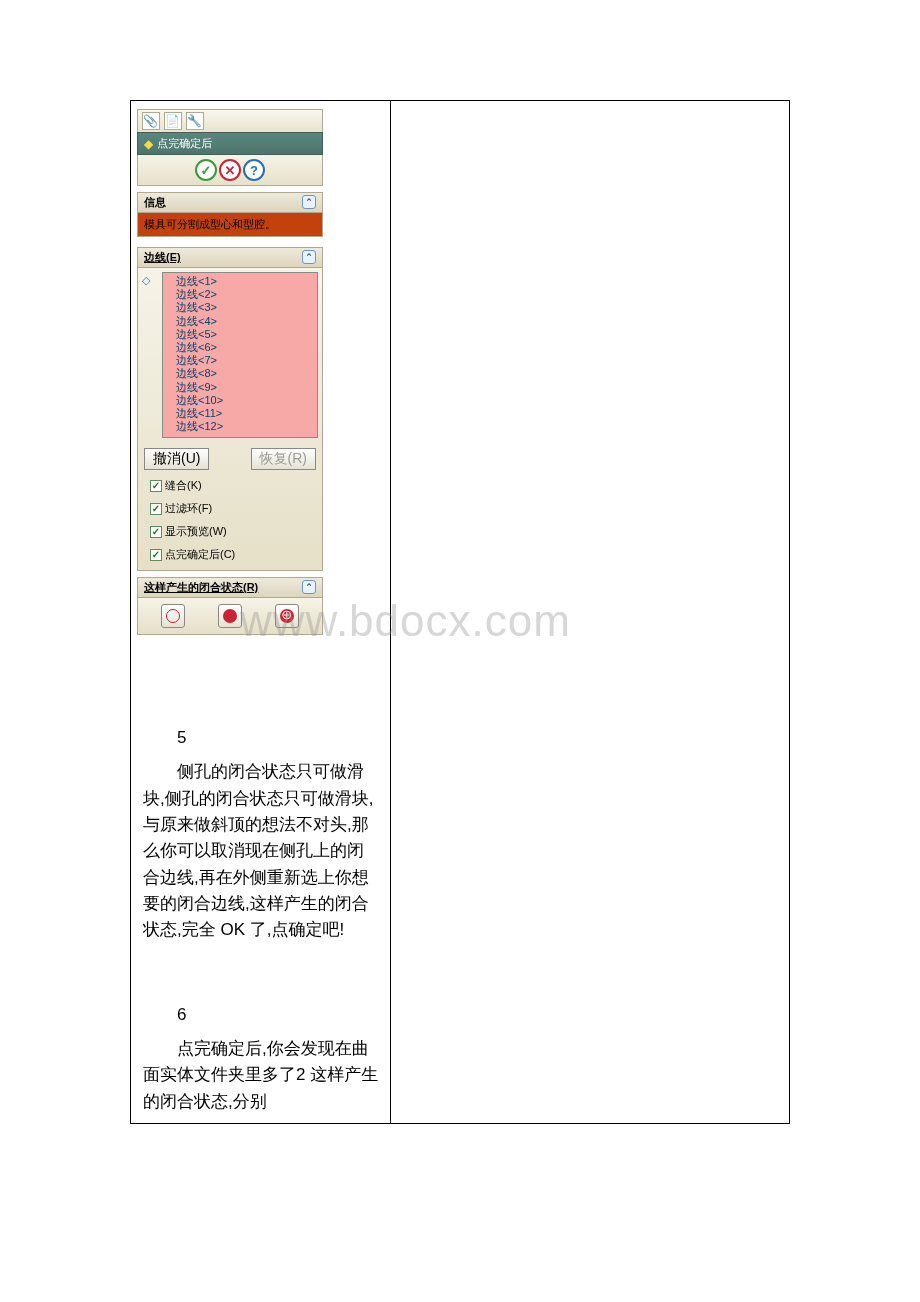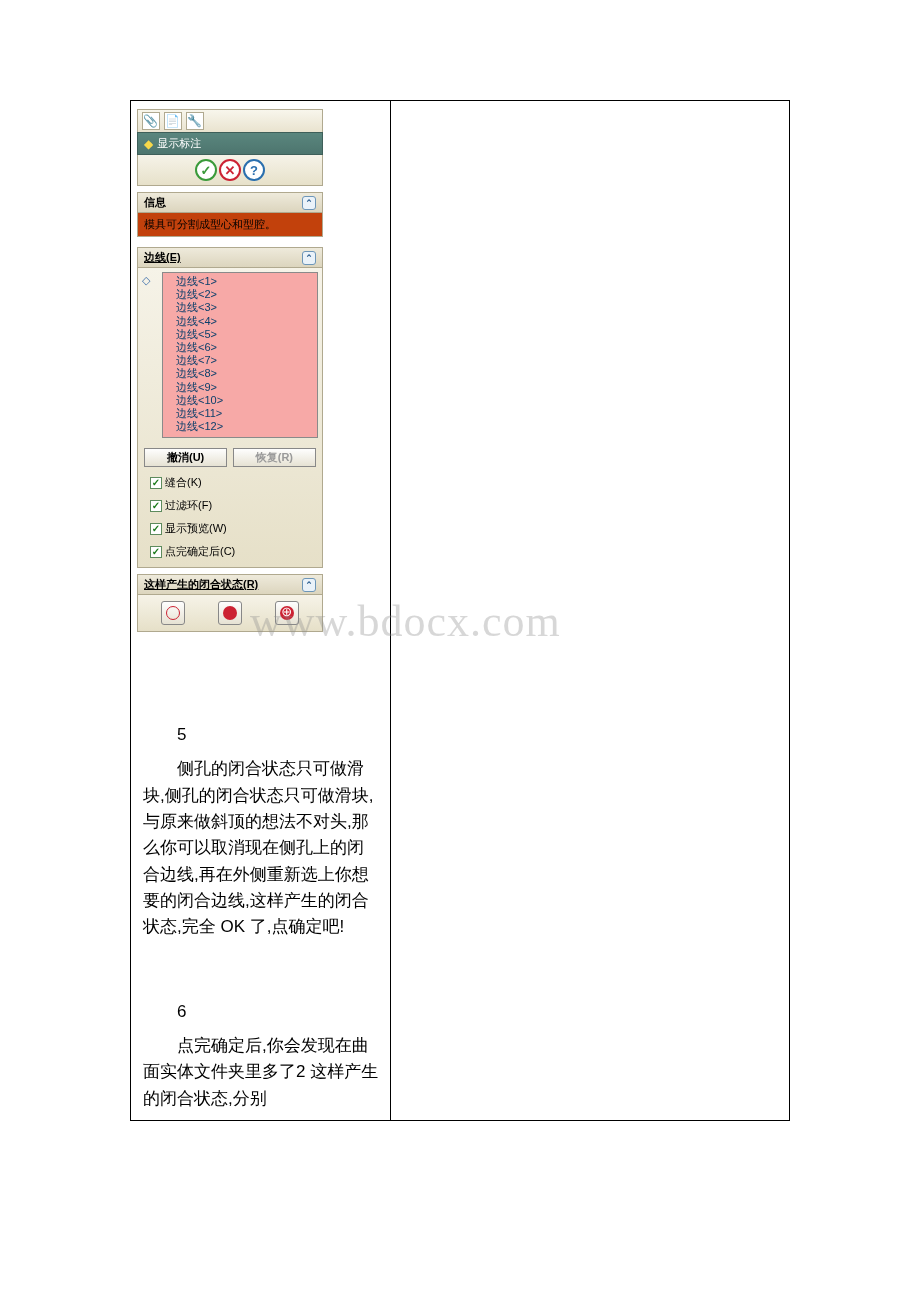--- a/index.html
+++ b/index.html
@@ -80,21 +80,21 @@
       cursor: pointer;
     }
     .circ-ok { border-color: #3a9a3a; color: #3a9a3a; }
     .circ-cancel { border-color: #c23; color: #c23; }
     .circ-help { border-color: #2a6fae; color: #2a6fae; }
     .section-header {
       background: linear-gradient(#eeeadb, #dcd5be);
       border: 1px solid #b0a98f;
       padding: 2px 6px;
       font-weight: bold;
-      display: flex; justify-content: space-between; align-items: center;
+      display: flex; justify-content: space-between; align-items: flex-start;
     }
     .chev {
       width: 14px; height: 14px;
       border: 1px solid #6d96b8;
       border-radius: 3px;
       background: #eaf2f9;
       display: inline-flex; align-items: center; justify-content: center;
       color: #2a5d8f; font-size: 9px;
       cursor: pointer;
     }
@@ -125,24 +125,23 @@
     .edges-list::-webkit-scrollbar { width: 16px; }
     .edges-list::-webkit-scrollbar-track { background: #e7e3d4; border-left: 1px solid #b0a98f; }
     .edges-list::-webkit-scrollbar-thumb { background: #c8d8e8; border: 1px solid #7a9fc0; }
     .edges-buttons {
       display: flex; justify-content: space-between;
       margin-top: 10px; padding: 0 2px 4px;
     }
     .sq-btn {
       border: 1px solid #888;
       background: linear-gradient(#fefefe, #e6e2d3);
-      padding: 1px 22px;
-      font-size: 11px;
+      padding: 1px 8px;
+      font-size: 14px;
       cursor: pointer;
-      font-weight: bold;
     }
     .sq-btn.disabled { color: #9a9a9a; cursor: default; }
     .chk-row {
       display: flex; align-items: center; gap: 3px;
       padding: 4px 8px; font-size: 11px;
     }
     .chk-box {
       width: 12px; height: 12px;
       border: 1px solid #5d8b5d;
       background: #fff;
@@ -177,24 +176,24 @@
       margin-bottom: 8px;
     }
     .para {
       text-indent: 2em;
     }
 
     
     .watermark {
       position: absolute;
       top: 596px;
-      left: 250px;
+      left: 240px;
       font-size: 44px;
       color: rgba(140,140,140,0.35);
-      font-family: Liberation Serif, serif;
+      font-family: Liberation Sans, sans-serif;
       letter-spacing: 1px;
       pointer-events: none;
       z-index: 5;
     }
   </style>
 </head>
 <body>
 
 <div class="watermark">www.bdocx.com</div>
 
@@ -206,21 +205,21 @@
   <div class="panel-wrap">
 
     <div class="tab-strip">
       <span class="tab-icon">📎</span>
       <span class="tab-icon">📄</span>
       <span class="tab-icon">🔧</span>
     </div>
 
     <div class="title-bar">
       <span class="ticon">◆</span>
-      <span>显示标注</span>
+      <span>点完确定后</span>
     </div>
 
     <div class="confirm-row">
       <span class="circ-btn circ-ok">✓</span>
       <span class="circ-btn circ-cancel">✕</span>
       <span class="circ-btn circ-help">?</span>
     </div>
 
     <div style="height:6px"></div>
 

